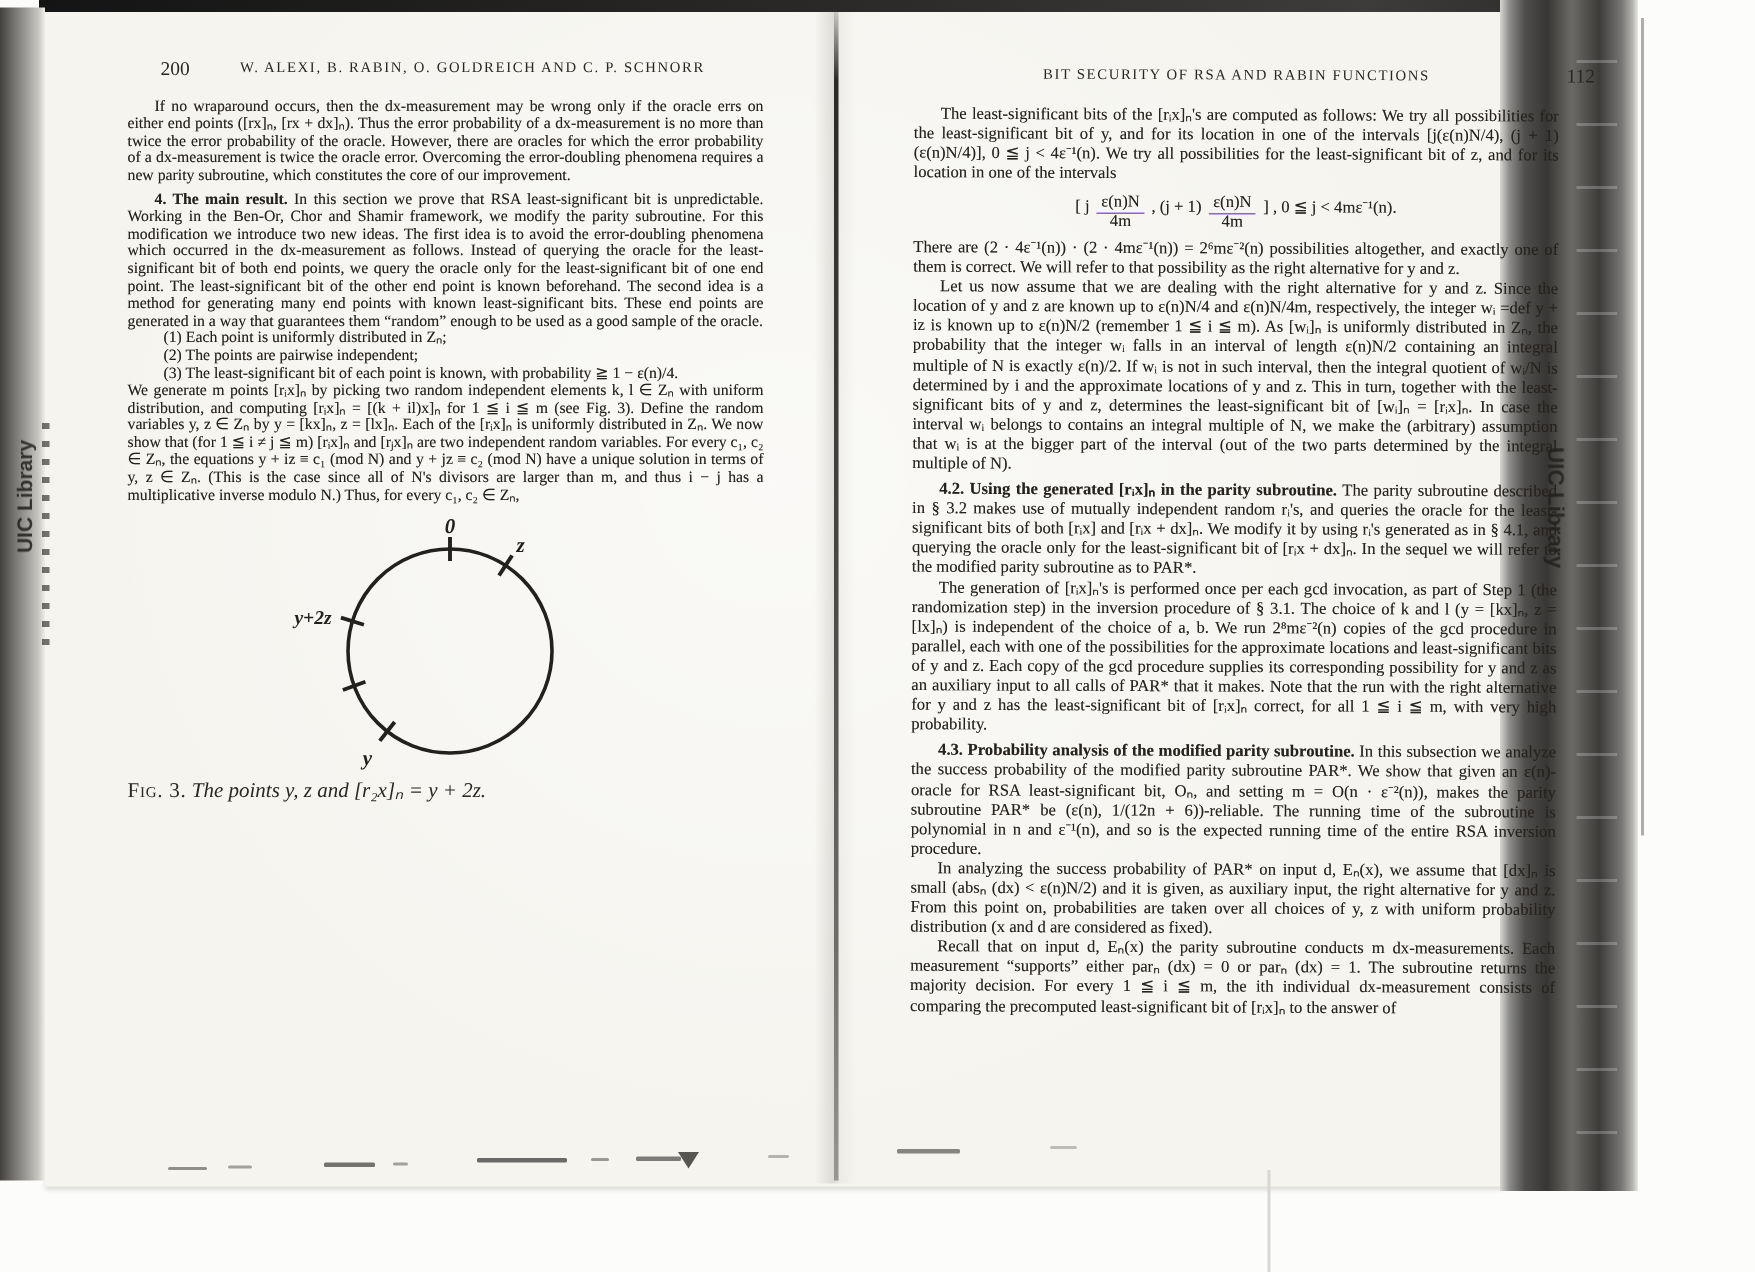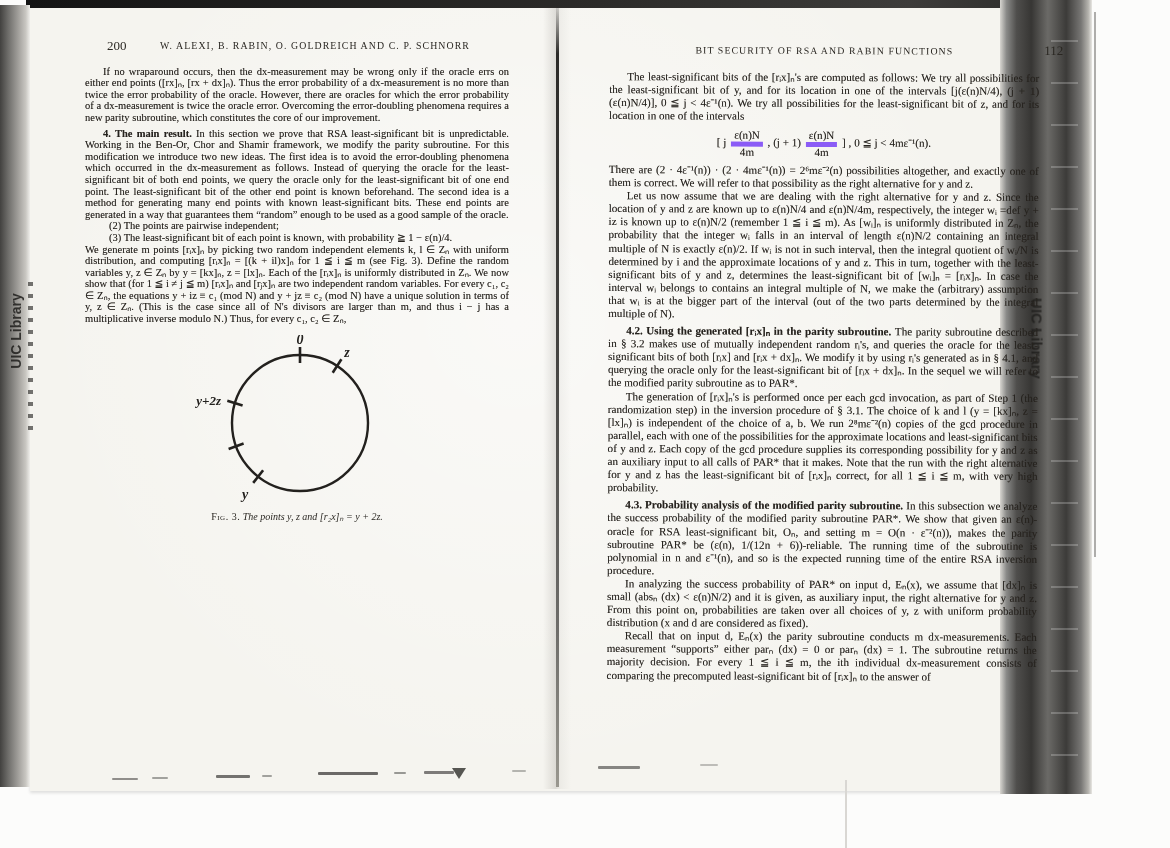--- a/index.html
+++ b/index.html
@@ -48,27 +48,27 @@
   .header-left .pagenum{position:absolute;left:22px;top:0;}
   .header-left .running{display:block;text-align:center;padding-left:36px;}
   .header-right .running{display:block;text-align:center;}
   .header-right .pagenum{position:absolute;right:-24px;top:-1px;}
   .body p{margin:0;text-align:justify;text-shadow:0 0 .4px rgba(45,38,30,.45);}
   .body p.indent{text-indent:18px;}
   .body p.list{padding-left:24px;text-align:left;}
   .body p.gap{margin-top:4px;}
   .body .formula{text-align:center;margin:7px 0 5px;text-shadow:0 0 .4px rgba(45,38,30,.45);}
   .frac{display:inline-block;vertical-align:-0.85em;text-align:center;line-height:1.06;margin:0 2px;}
-  .frac .num{display:block;padding:0 3px;border-bottom:5px solid #8b5cf6;}
+  .frac .num{display:block;padding:0 3px;border-bottom:1px solid #8b5cf6;}
   .frac .den{display:block;padding:0 3px;}
 
   
   .fig{margin:10px 0 0 0;width:100%;}
   .fig svg{display:block;}
-  .figcap{margin-top:6px;text-align:center;font-size:10px;color:#2a2722;}
+  .figcap{margin-top:6px;font-size:14px;color:#2a2722;}
   .figlabel{font-variant:small-caps;letter-spacing:.5px;}
   .figtext{font-style:italic;}
   .diagram-label{font-family:"Liberation Serif",serif;font-style:italic;font-weight:bold;fill:#23211e;}
 </style>
 </head>
 <body>
 
 <div class="stage">
 
   <div class="paper"></div>
@@ -88,20 +88,21 @@
   <div class="right-line"></div>
 
   <div class="page page-left">
     <div class="header header-left">
       <span class="pagenum">200</span>
       <span class="running">W. ALEXI, B. RABIN, O. GOLDREICH AND C. P. SCHNORR</span>
     </div>
     <div class="body">
         <p class="indent ">If no wraparound occurs, then the dx-measurement may be wrong only if the oracle errs on either end points ([rx]ₙ, [rx + dx]ₙ). Thus the error probability of a dx-measurement is no more than twice the error probability of the oracle. However, there are oracles for which the error probability of a dx-measurement is twice the oracle error. Overcoming the error-doubling phenomena requires a new parity subroutine, which constitutes the core of our improvement.</p>
         <p class="indent gap"><b>4. The main result. </b>In this section we prove that RSA least-significant bit is unpredictable. Working in the Ben-Or, Chor and Shamir framework, we modify the parity subroutine. For this modification we introduce two new ideas. The first idea is to avoid the error-doubling phenomena which occurred in the dx-measurement as follows. Instead of querying the oracle for the least-significant bit of both end points, we query the oracle only for the least-significant bit of one end point. The least-significant bit of the other end point is known beforehand. The second idea is a method for generating many end points with known least-significant bits. These end points are generated in a way that guarantees them “random” enough to be used as a good sample of the oracle.</p>
+        <p class="list ">(1) Each point is uniformly distributed in Zₙ;</p>
         <p class="list ">(2) The points are pairwise independent;</p>
         <p class="list ">(3) The least-significant bit of each point is known, with probability ≧ 1 − ε(n)/4.</p>
         <p class="">We generate m points [rᵢx]ₙ by picking two random independent elements k, l ∈ Zₙ with uniform distribution, and computing [rᵢx]ₙ = [(k + il)x]ₙ for 1 ≦ i ≦ m (see Fig. 3). Define the random variables y, z ∈ Zₙ by y = [kx]ₙ, z = [lx]ₙ. Each of the [rᵢx]ₙ is uniformly distributed in Zₙ. We now show that (for 1 ≦ i ≠ j ≦ m) [rᵢx]ₙ and [rⱼx]ₙ are two independent random variables. For every c₁, c₂ ∈ Zₙ, the equations y + iz ≡ c₁ (mod N) and y + jz ≡ c₂ (mod N) have a unique solution in terms of y, z ∈ Zₙ. (This is the case since all of N's divisors are larger than m, and thus i − j has a multiplicative inverse modulo N.) Thus, for every c₁, c₂ ∈ Zₙ,</p>
       </div>
 
     <figure class="fig">
       <svg width="424" height="170" viewBox="0 0 424 170">
         <circle cx="215" cy="88" r="68" fill="none" stroke="#23211e" stroke-width="2.4"></circle>
 
         <line x1="215" y1="12" x2="215" y2="28" stroke="#23211e" stroke-width="2.6"></line>

